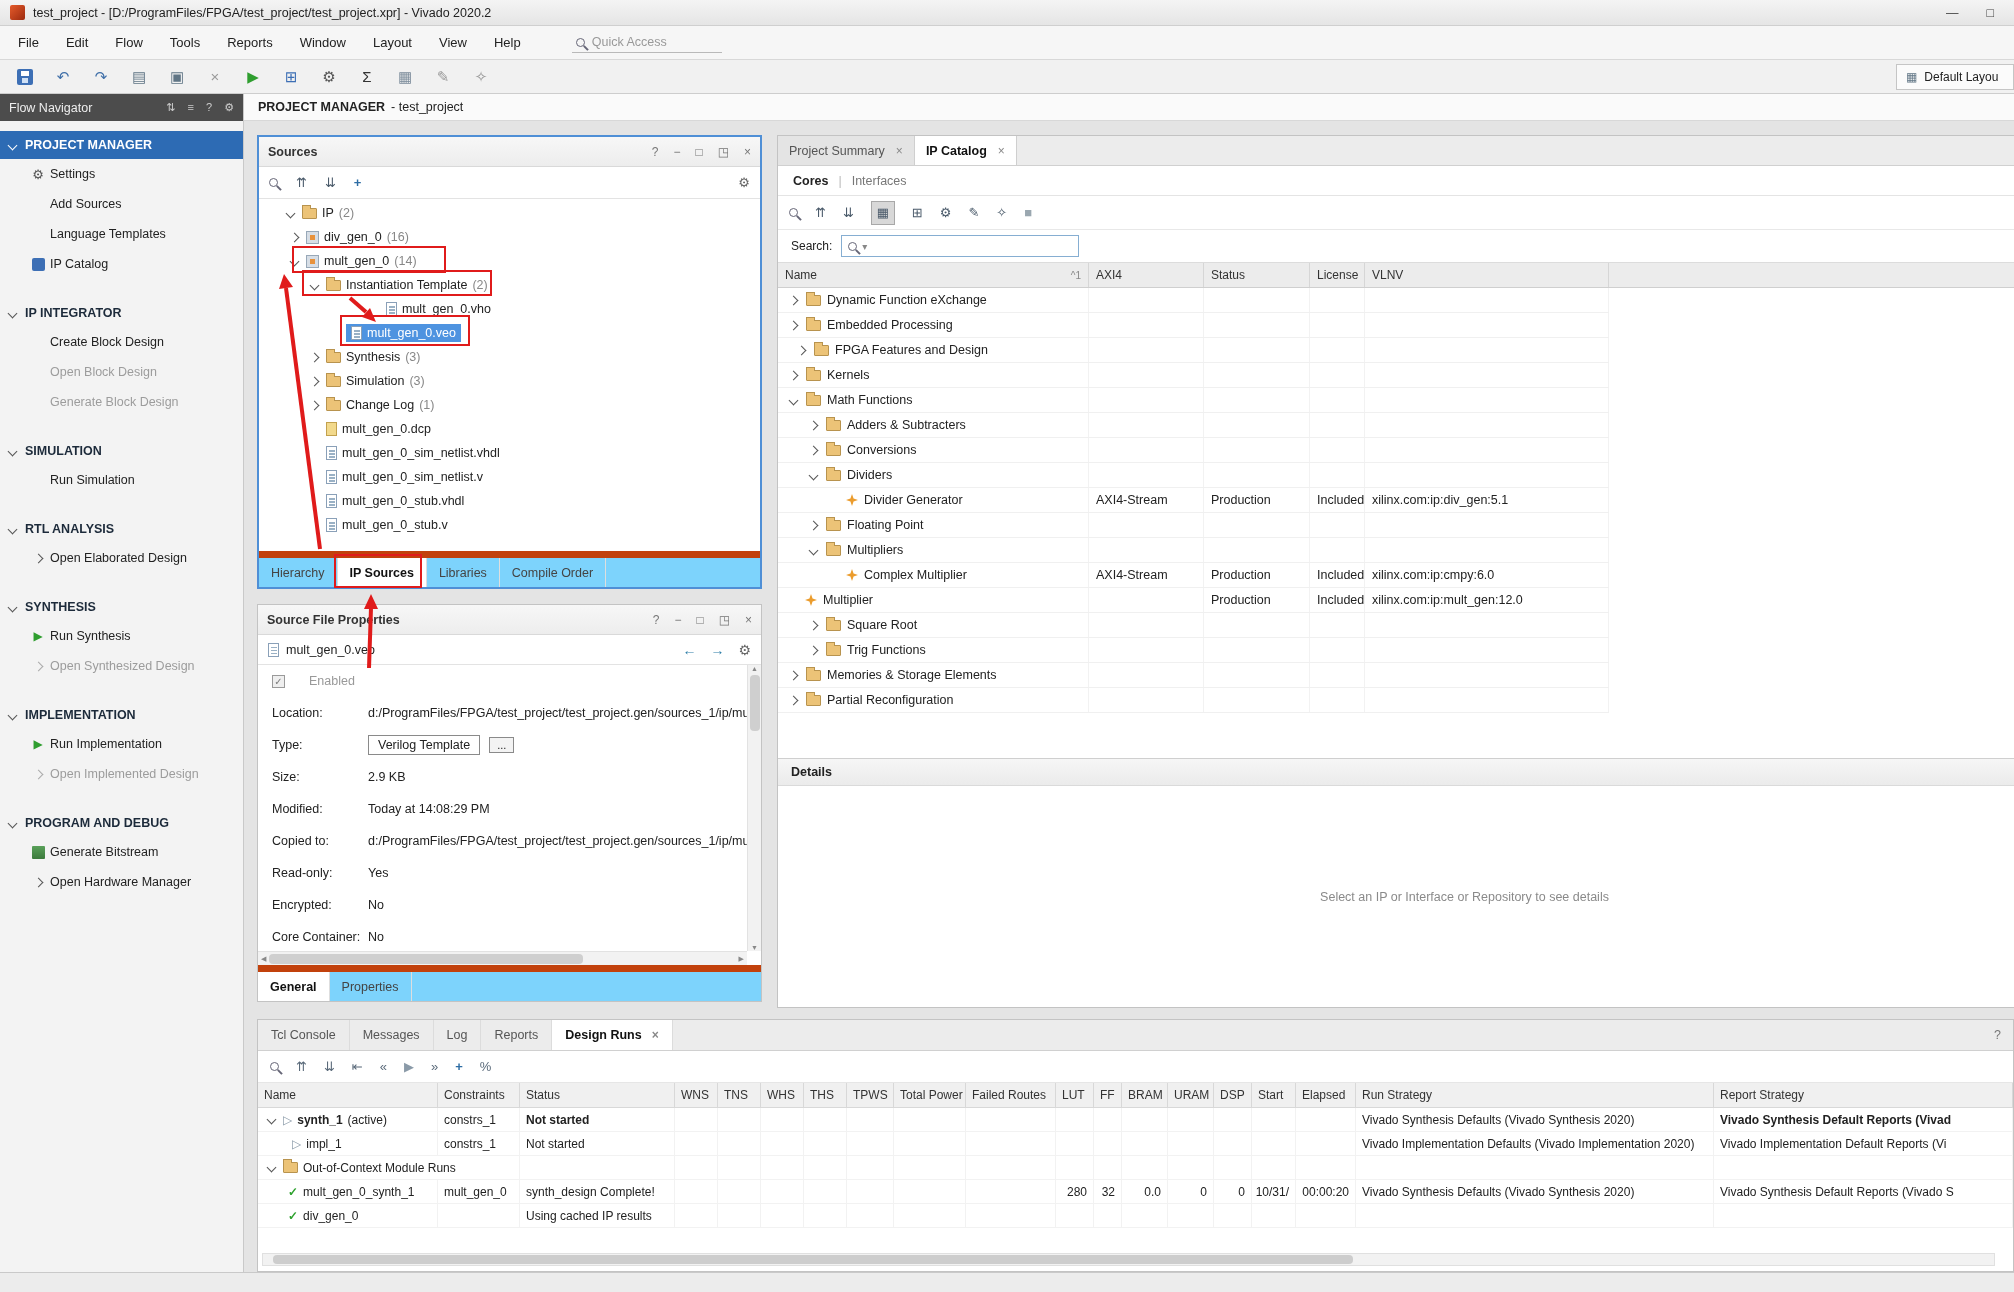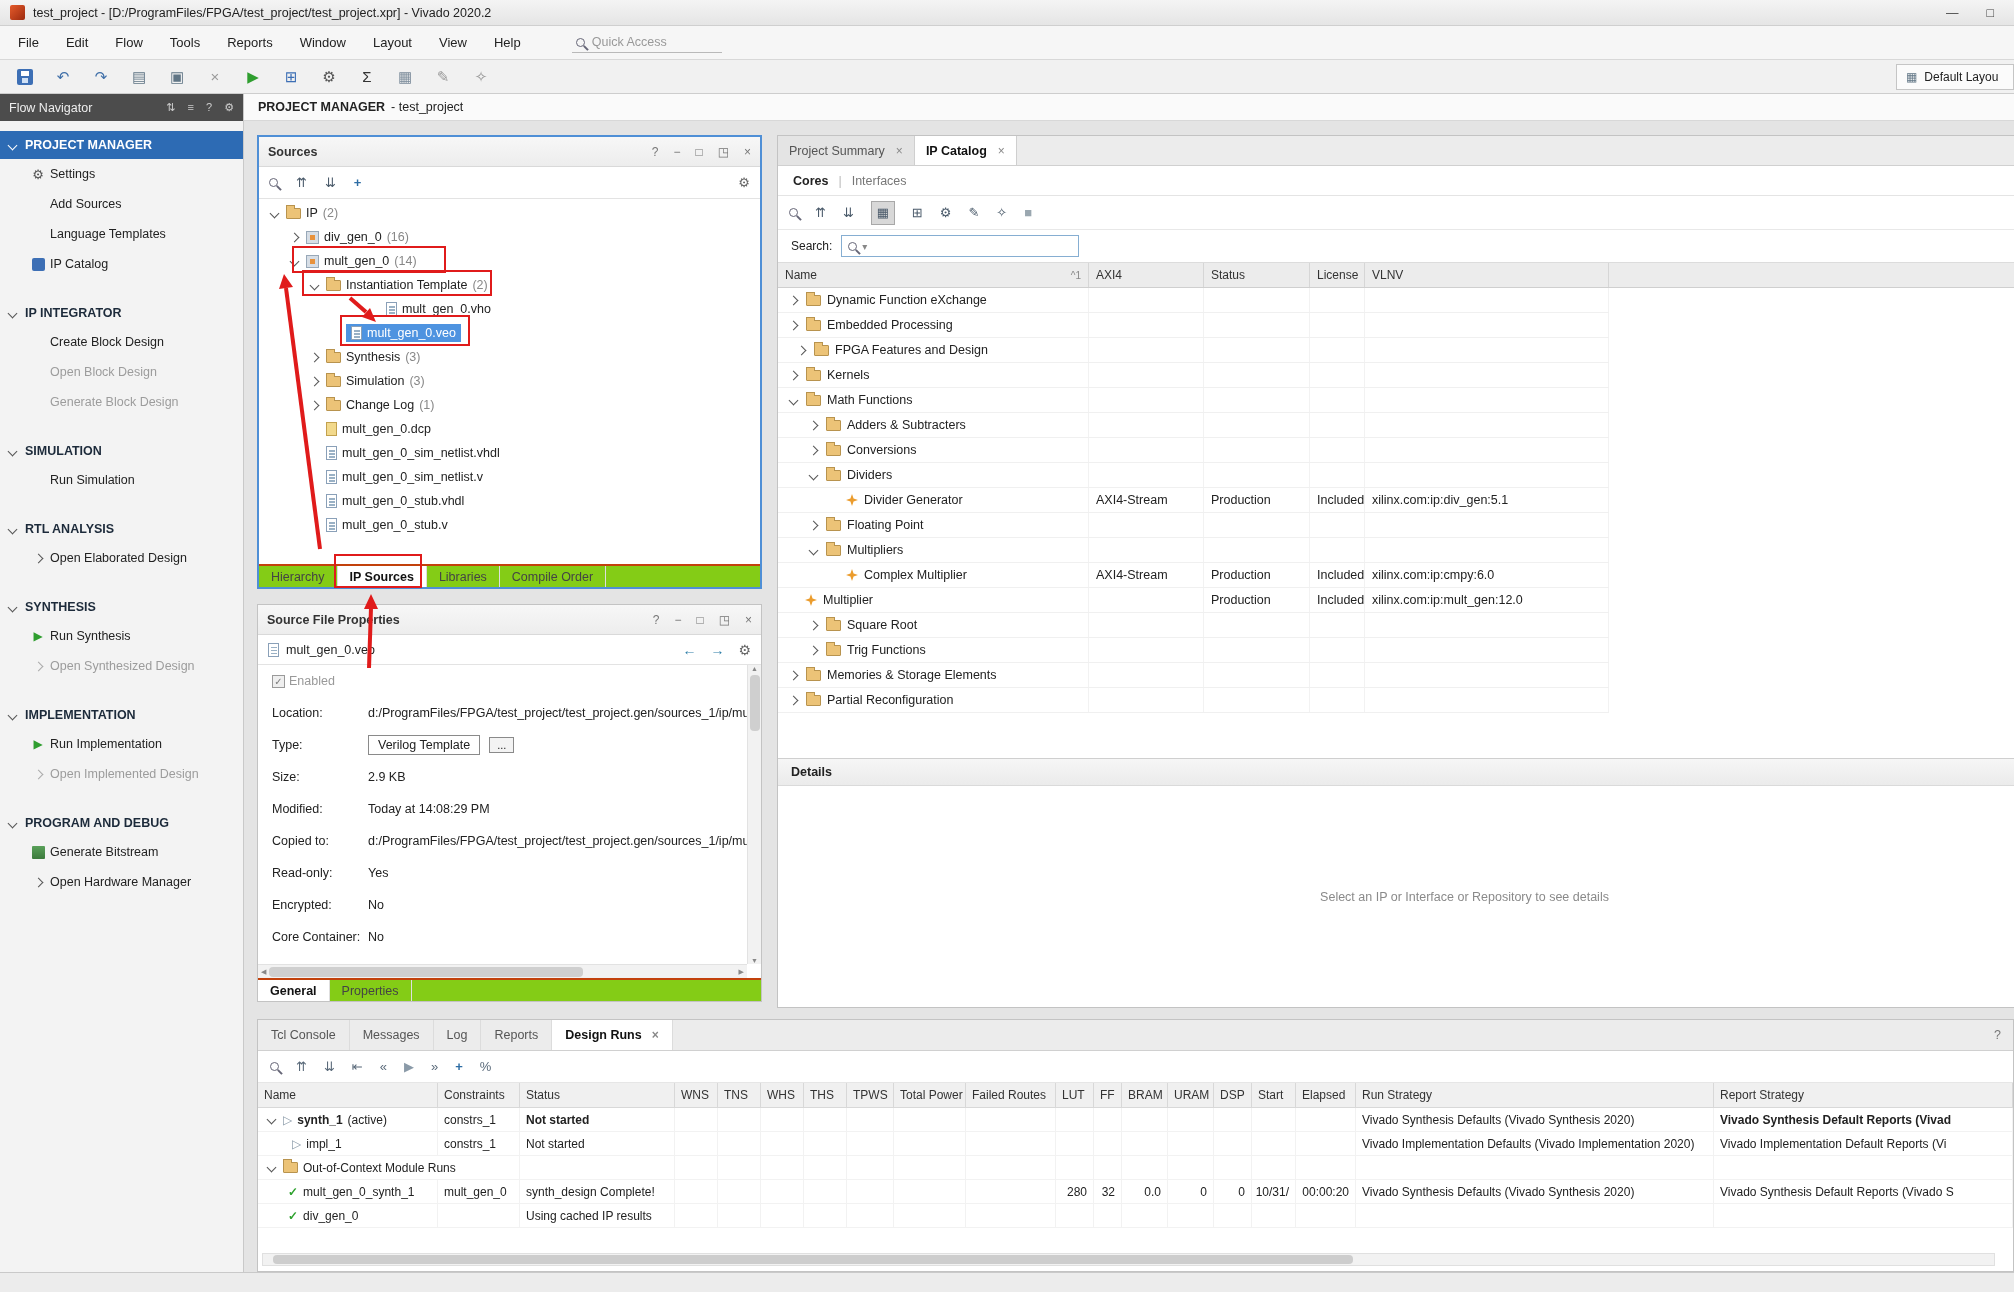--- a/index.html
+++ b/index.html
@@ -60,21 +60,21 @@
   
   .mainhead { position:absolute; left:244px; top:94px; right:0; height:27px; background:#fafafa; border-bottom:1px solid #d8d8d8;
               display:flex; align-items:center; gap:6px; padding-left:14px; font-size:12.5px; }
 
   
   .panel { position:absolute; background:#fff; border:1px solid #c3c3c3; display:flex; flex-direction:column; }
   .ptitle { height:30px; flex:none; background:linear-gradient(#f7f7f7,#ededed); border-bottom:1px solid #d9d9d9;
             display:flex; align-items:center; padding:0 9px; font-size:12.5px; color:#333; }
   .pticons { margin-left:auto; display:flex; gap:15px; color:#777; font-size:12px; }
   .ptoolbar { height:32px; flex:none; display:flex; align-items:center; gap:18px; padding:0 10px; border-bottom:1px solid #e3e3e3; color:#4a5a6a; font-size:13px; }
-  .ptabs { height:23px; flex:none; background:#84cc16; border-top:2px solid #c2410c; display:flex; align-items:stretch; font-size:12.5px; color:#444; }
+  .ptabs { height:36px; flex:none; background:#7dd3fc; border-top:7px solid #c2410c; display:flex; align-items:stretch; font-size:12.5px; color:#444; }
   .ptab { padding:0 12px; display:flex; align-items:center; border-right:1px solid #dedede; }
   .ptab.active { background:#fff; color:#111; font-weight:bold; }
 
   
   #sources { left:257px; top:135px; width:505px; height:454px; border:2px solid #4f8fd6; }
   .tree { flex:1; overflow:hidden; padding-top:2px; }
   .srow { height:24px; display:flex; align-items:center; font-size:12.5px; white-space:nowrap; gap:5px; }
   .chevslot { width:14px; display:flex; justify-content:center; flex:none; }
   .cnt { color:#888; }
   .selwrap { display:flex; align-items:center; gap:5px; background:#4e93e0; color:#fff; padding:2px 5px; }
@@ -334,21 +334,21 @@
     </span>
   </div>
   <div class="ptoolbar">
     <i class="sicon"></i>
     <span>⇈</span>
     <span>⇊</span>
     <span style="color:#2e6da4;font-weight:bold">+</span>
     <span style="margin-left:auto;color:#666">⚙</span>
   </div>
   <div class="tree">
-    <div class="srow" style="padding-left:8px">
+    <div class="srow" style="padding-left:24px">
       <span class="chevslot">
           <i class="chev d"></i>
         </span>
       <i class="ic-folder"></i>
       <span>IP</span>
       <span class="cnt">(2)</span>
     </div>
     <div class="srow" style="padding-left:28px">
       <span class="chevslot">
           <i class="chev r"></i>
@@ -460,21 +460,21 @@
     <span class="pfile-icons">
       <span>←</span>
       <span>→</span>
       <span style="color:#666">⚙</span>
     </span>
   </div>
   <div class="pp-wrap">
     <div class="pp-content">
       <div class="prow" style="color:#999">
         <span class="cb">✓</span>
-        <span style="margin-left:4px">Enabled</span>
+        <span style="margin-left:24px">Enabled</span>
       </div>
       <div class="prow">
         <span class="plabel">Location:</span>
         <span class="pvalue">d:/ProgramFiles/FPGA/test_project/test_project.gen/sources_1/ip/mult</span>
       </div>
       <div class="prow">
         <span class="plabel">Type:</span>
         <span class="typebox">Verilog Template</span>
         <span class="dots">...</span>
       </div>

